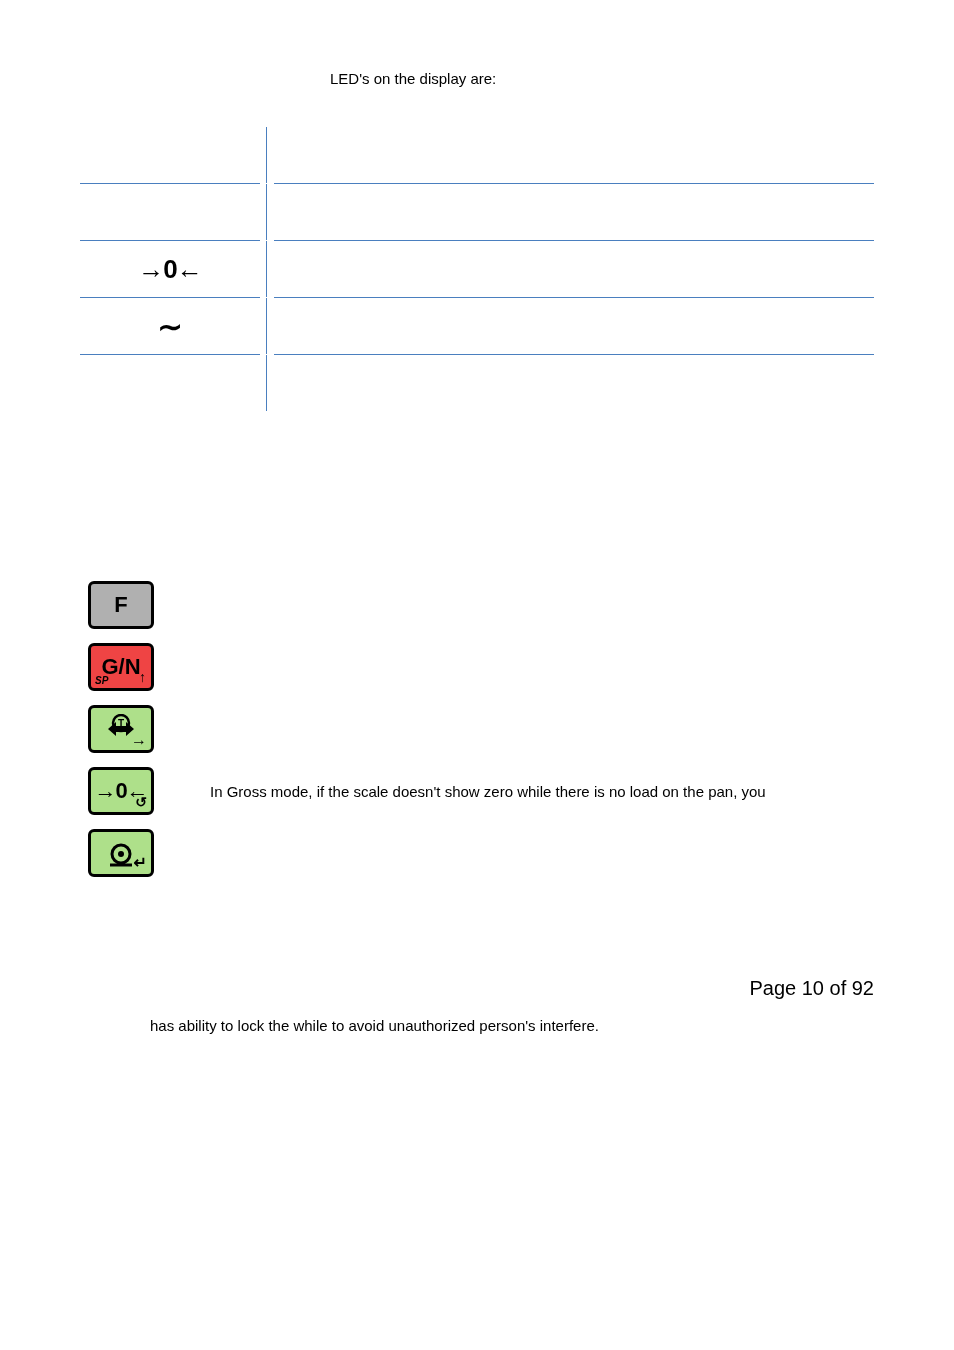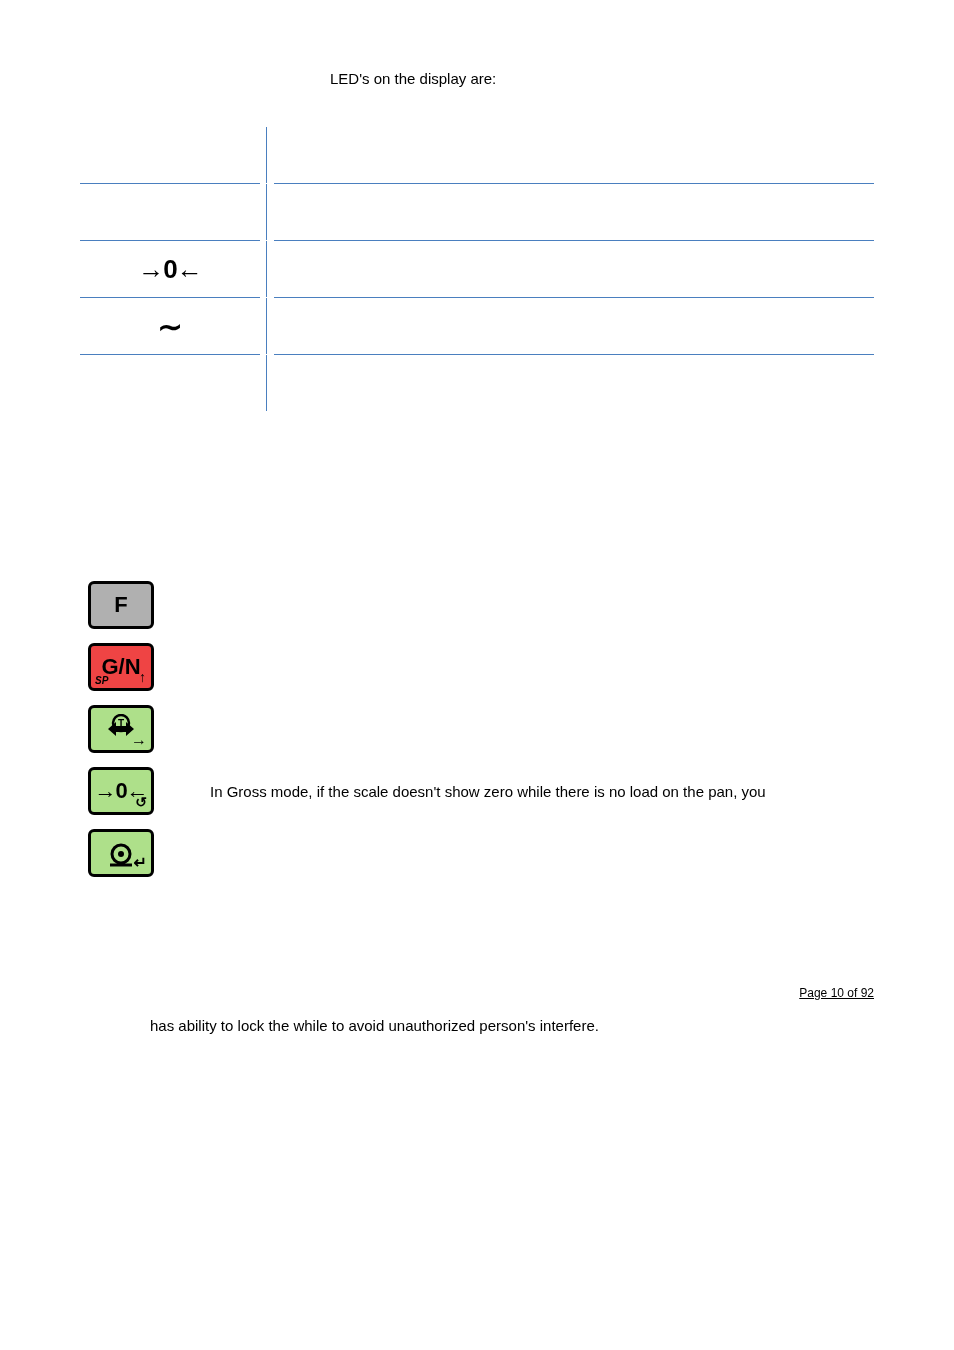--- a/index.html
+++ b/index.html
@@ -150,23 +150,22 @@
   .bottom-text {
     margin-top: 140px;
     margin-left: 70px;
     font-size: 15px;
   }
 
   .page-num {
     position: absolute;
     right: 80px;
     bottom: 32px;
-    font-size: 12px;
+    font-size: 20px;
     font-family: Arial, sans-serif;
-    text-decoration: underline;
   }
 </style>
 </head>
 <body>
 
 <div class="page">
 
   <p class="intro">LED's on the display are:</p>
 
   <div class="table">

